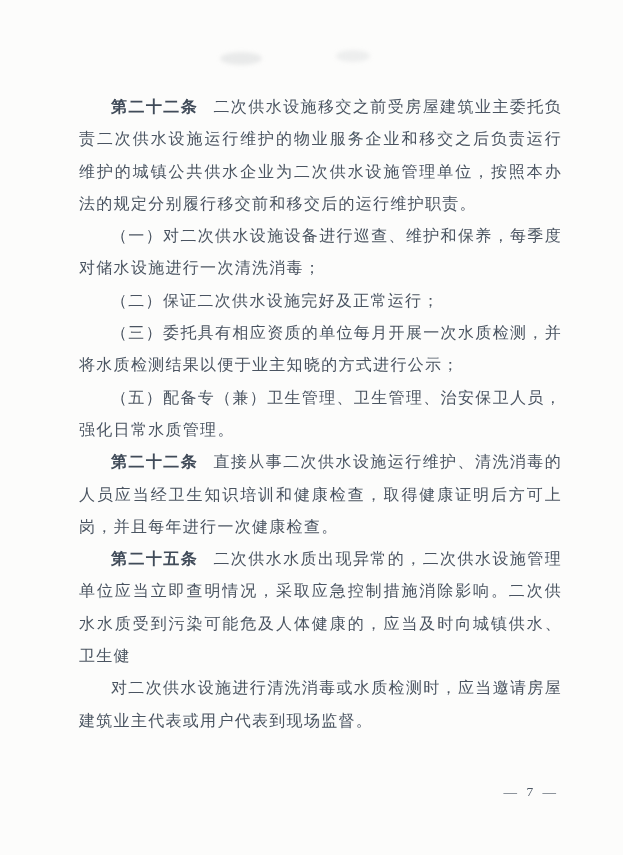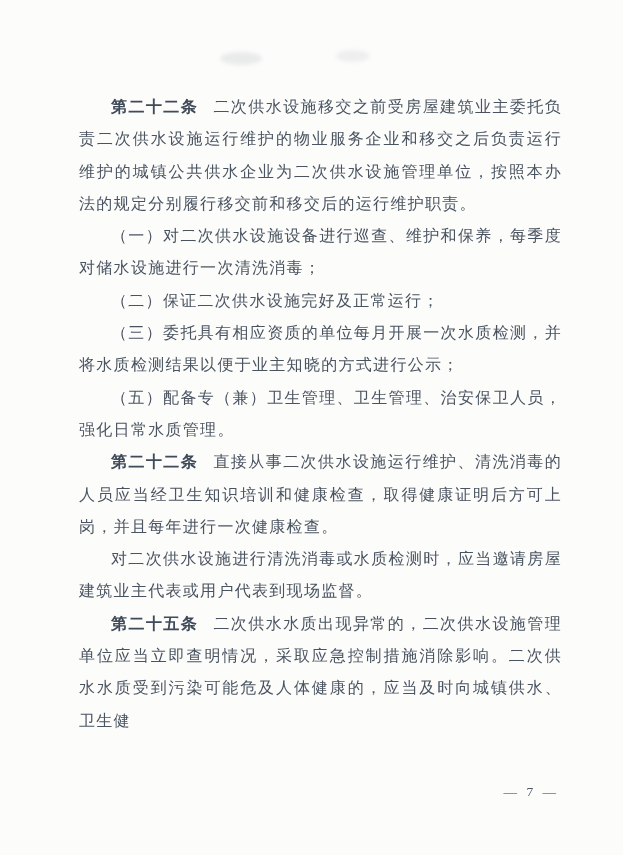--- a/index.html
+++ b/index.html
@@ -67,24 +67,24 @@
 
     <p>
       <span>（五）配备专（兼）卫生管理、卫生管理、治安保卫人员，强化日常水质管理。</span>
     </p>
 
     <p>
       <b class="art">第二十二条</b><span>直接从事二次供水设施运行维护、清洗消毒的人员应当经卫生知识培训和健康检查，取得健康证明后方可上岗，并且每年进行一次健康检查。</span>
     </p>
 
     <p>
-      <span>对二次供水设施进行清洗消毒或水质检测时，应当邀请房屋建筑业主代表或用户代表到现场监督。</span>
+      <b class="art">第二十五条</b><span>二次供水水质出现异常的，二次供水设施管理单位应当立即查明情况，采取应急控制措施消除影响。二次供水水质受到污染可能危及人体健康的，应当及时向城镇供水、卫生健</span>
     </p>
 
     <p>
-      <b class="art">第二十五条</b><span>二次供水水质出现异常的，二次供水设施管理单位应当立即查明情况，采取应急控制措施消除影响。二次供水水质受到污染可能危及人体健康的，应当及时向城镇供水、卫生健</span>
+      <span>对二次供水设施进行清洗消毒或水质检测时，应当邀请房屋建筑业主代表或用户代表到现场监督。</span>
     </p>
 
   </main>
 
   <div class="pagenum">— 7 —</div>
 
 </div>
 
 </body></html>

